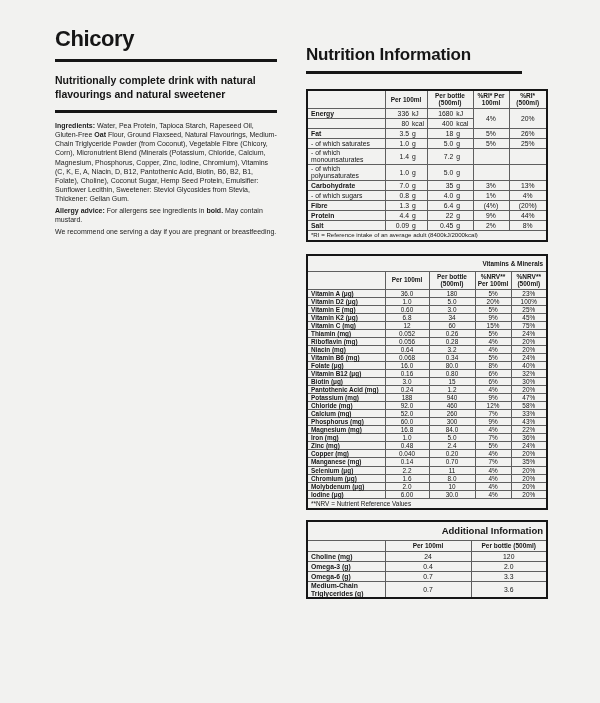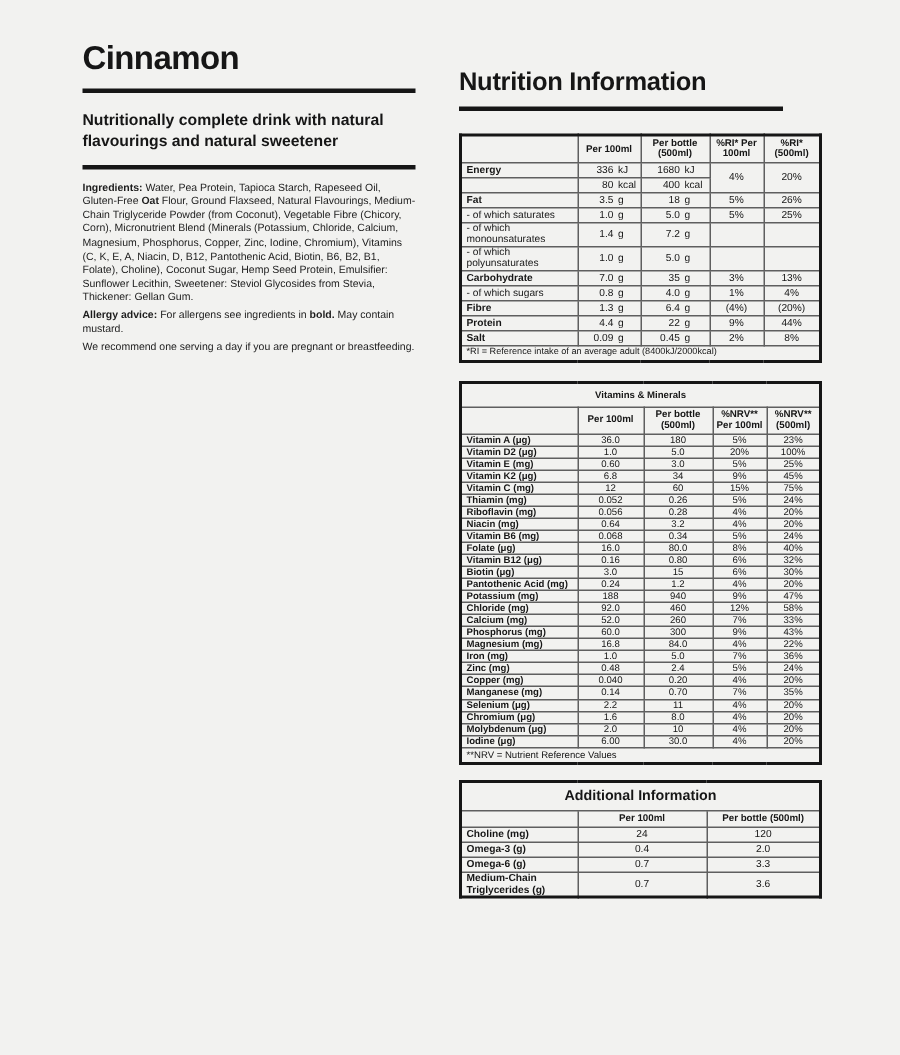--- a/index.html
+++ b/index.html
@@ -27,37 +27,37 @@
   .tbl td { border:1px solid #5f5f5f; padding:0 2px; font-size:6.8px; line-height:1.1; vertical-align:middle; height:10px; }
   .tbl .hdr td { font-weight:700; text-align:center; font-size:6.5px; height:17px; line-height:1.15; padding:1px; }
   .lbl { text-align:left; padding-left:3px !important; }
   tr.bold .lbl { font-weight:700; }
   .valcell { white-space:nowrap; }
   .valcell .num { display:inline-block; width:58%; text-align:right; }
   .valcell .unit { display:inline-block; width:36%; text-align:left; padding-left:3px; }
   .pct { text-align:center; }
   .ctr { text-align:center; }
   .footnote td { font-size:6.1px; text-align:left; padding:1px 3px; height:9px; }
-  .section-title td { font-weight:700; font-size:9.5px; text-align:center; padding:4px 3px; height:13px;margin-top:28px; }
+  .section-title td { font-weight:700; font-size:9.5px; text-align:right; padding:4px 3px; height:13px;margin-top:28px; }
 
   .main-tbl { margin-top:15px; }
   .vit-tbl { margin-top:12px; }
   .vit-tbl td { height:7.6px; font-size:6.4px; }
   .vit-tbl .hdr td { height:16px; }
   .vit-tbl .lbl { font-weight:700; }
   .add-tbl { margin-top:10px; }
   .add-tbl .hdr td { height:11px; }
   .add-tbl .lbl { font-weight:700; }
 </style>
 </head>
 <body>
 
 <div class="left-col">
   <div class="title">
-    <div>Cinnamon</div>
+    <div>Chicory</div>
   </div>
   <div class="hrule"></div>
   <div class="subtitle">Nutritionally complete drink with natural flavourings and natural sweetener</div>
   <div class="hrule"></div>
   <div class="smallprint">
     <p><b>Ingredients:</b><span> Water, Pea Protein, Tapioca Starch, Rapeseed Oil, Gluten-Free </span><b>Oat</b><span> Flour, Ground Flaxseed, Natural Flavourings, Medium-Chain Triglyceride Powder (from Coconut), Vegetable Fibre (Chicory, Corn), Micronutrient Blend (Minerals (Potassium, Chloride, Calcium, Magnesium, Phosphorus, Copper, Zinc, Iodine, Chromium), Vitamins (C, K, E, A, Niacin, D, B12, Pantothenic Acid, Biotin, B6, B2, B1, Folate), Choline), Coconut Sugar, Hemp Seed Protein, Emulsifier: Sunflower Lecithin, Sweetener: Steviol Glycosides from Stevia, Thickener: Gellan Gum.</span></p>
     <p><b>Allergy advice:</b><span> For allergens see ingredients in </span><b>bold.</b><span> May contain mustard.</span></p>
     <p>We recommend one serving a day if you are pregnant or breastfeeding.</p>
   </div>
 </div>

